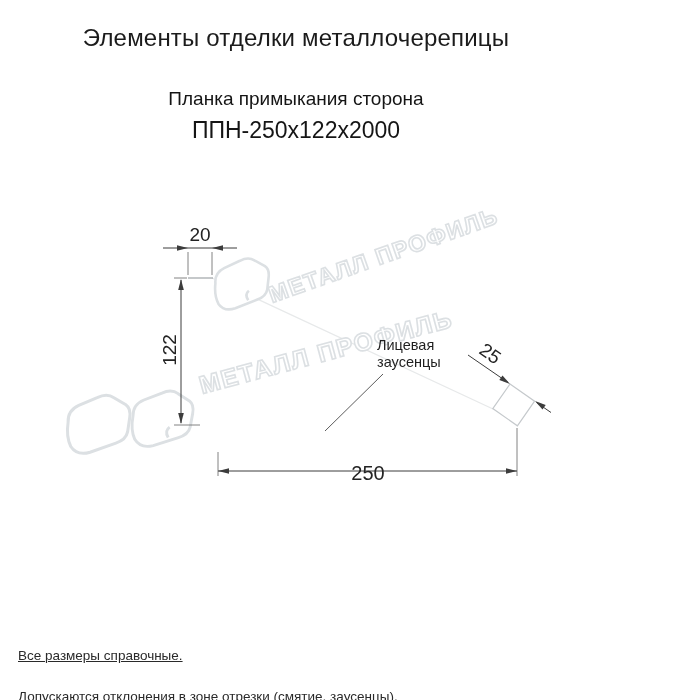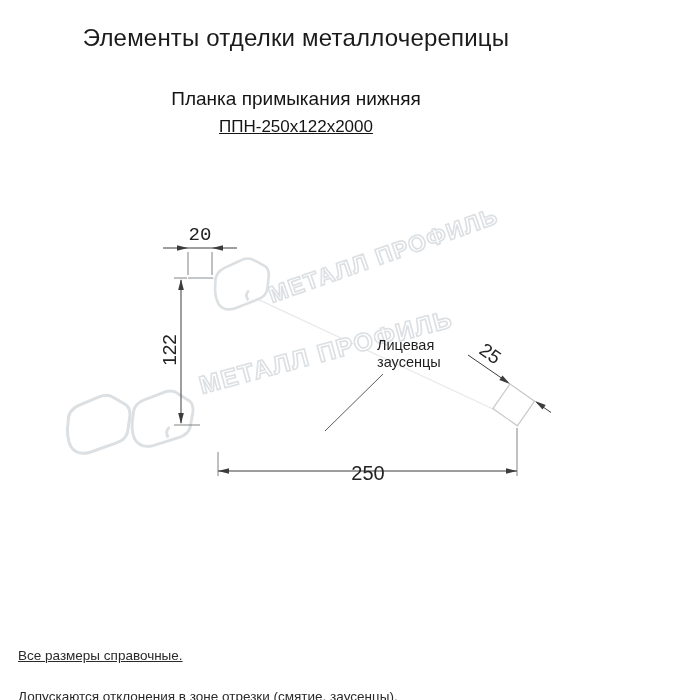--- a/index.html
+++ b/index.html
@@ -2,23 +2,23 @@
 <html><head>
 <meta charset="utf-8">
 <style>
   html,body{margin:0;padding:0;}
   body{width:700px;height:700px;position:relative;background:#ffffff;overflow:hidden;
        font-family:"Liberation Sans","DejaVu Sans",sans-serif;}
   .abs{position:absolute;}
   .center{left:0;width:592px;text-align:center;}
   #title{top:24px;font-size:24px;color:#1b1b1b;letter-spacing:0.2px;}
   #subtitle{top:88px;font-size:19px;color:#151515;}
-  #model{top:117px;font-size:17px;color:#151515;text-decoration:underline;}
+  #model{top:117px;font-size:23px;color:#151515;}
   .dimtext{color:#232323;font-size:19px;text-align:center;}
-  #dim-20{left:184px;top:224px;width:32px;font-family:Liberation Mono, monospace;}
+  #dim-20{left:184px;top:224px;width:32px;}
   #dim-122{left:144px;top:339px;width:52px;height:22px;transform:rotate(-90deg);transform-origin:50% 50%;}
   #dim-250{left:342px;top:446px;width:52px;font-size:20px;margin-top:16px;}
   #dim-25{left:472px;top:343px;width:36px;transform:rotate(35deg);transform-origin:50% 50%;}
   #face-label{left:377px;top:337px;font-size:14.5px;line-height:17px;color:#1f1f1f;}
   .footer{left:18px;font-size:13.5px;color:#2a2a2a;text-decoration:underline;}
   #footer-note1{top:648px;}
   #footer-note2{top:666px;margin-top:23px;}
   svg{position:absolute;left:0;top:0;}
   #wm-svg{z-index:1;}
   #draw-svg{z-index:2;}
@@ -93,21 +93,21 @@
     <line class="dimline" x1="468" y1="355" x2="508" y2="382.5"></line>
     <line class="dimline" x1="536.5" y1="402.5" x2="551" y2="412.5"></line>
     <polygon class="arrow" points="510,384 499.3,380.1 502.5,375.5"></polygon>
     <polygon class="arrow" points="535,401 542.5,409.5 545.7,404.9"></polygon>
   </g>
 
   <line x1="383" y1="374" x2="325" y2="431" stroke="#4a4a4a" stroke-width="0.9"></line>
 </svg>
 
 <div class="abs center txt" id="title">Элементы отделки металлочерепицы</div>
-<div class="abs center txt" id="subtitle">Планка примыкания нижняя</div>
+<div class="abs center txt" id="subtitle">Планка примыкания сторона</div>
 <div class="abs center txt" id="model">ППН-250х122х2000</div>
 
 <div class="abs dimtext txt" id="dim-20">20</div>
 <div class="abs dimtext txt" id="dim-122">122</div>
 <div class="abs dimtext txt" id="dim-250">250</div>
 <div class="abs dimtext txt" id="dim-25">25</div>
 
 <div class="abs txt" id="face-label">
   <div>Лицевая</div>
   <div>заусенцы</div>

